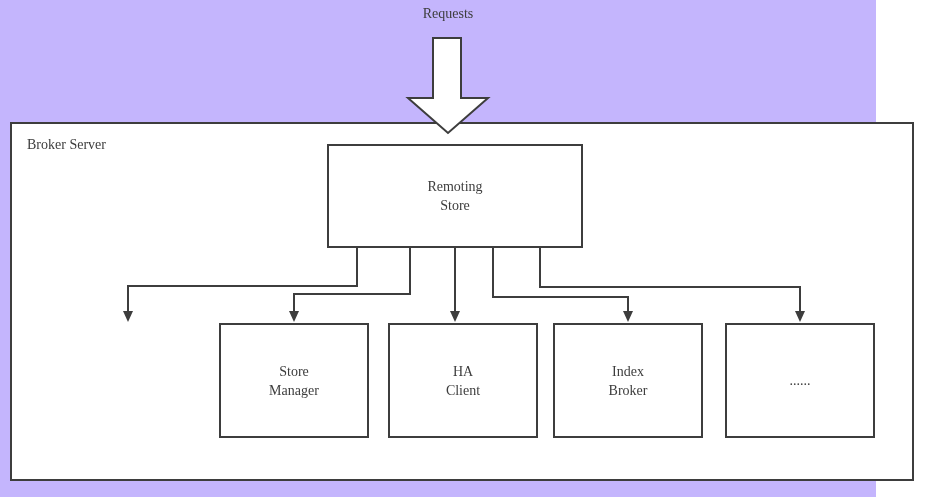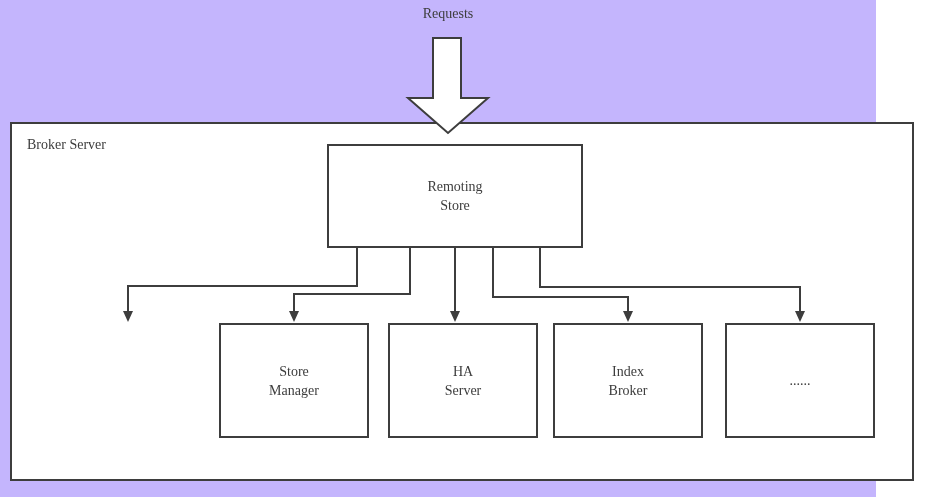--- a/index.html
+++ b/index.html
@@ -101,21 +101,21 @@
   </div>
 
 
   <div class="node-box service-box" style="left:219px">
     <span class="node-label">Store
 Manager</span>
   </div>
 
   <div class="node-box service-box" style="left:388px">
     <span class="node-label">HA
-Server</span>
+Client</span>
   </div>
 
   <div class="node-box service-box" style="left:553px">
     <span class="node-label">Index
 Broker</span>
   </div>
 
   <div class="node-box service-box" style="left:725px">
     <span class="node-label">......</span>
   </div>

